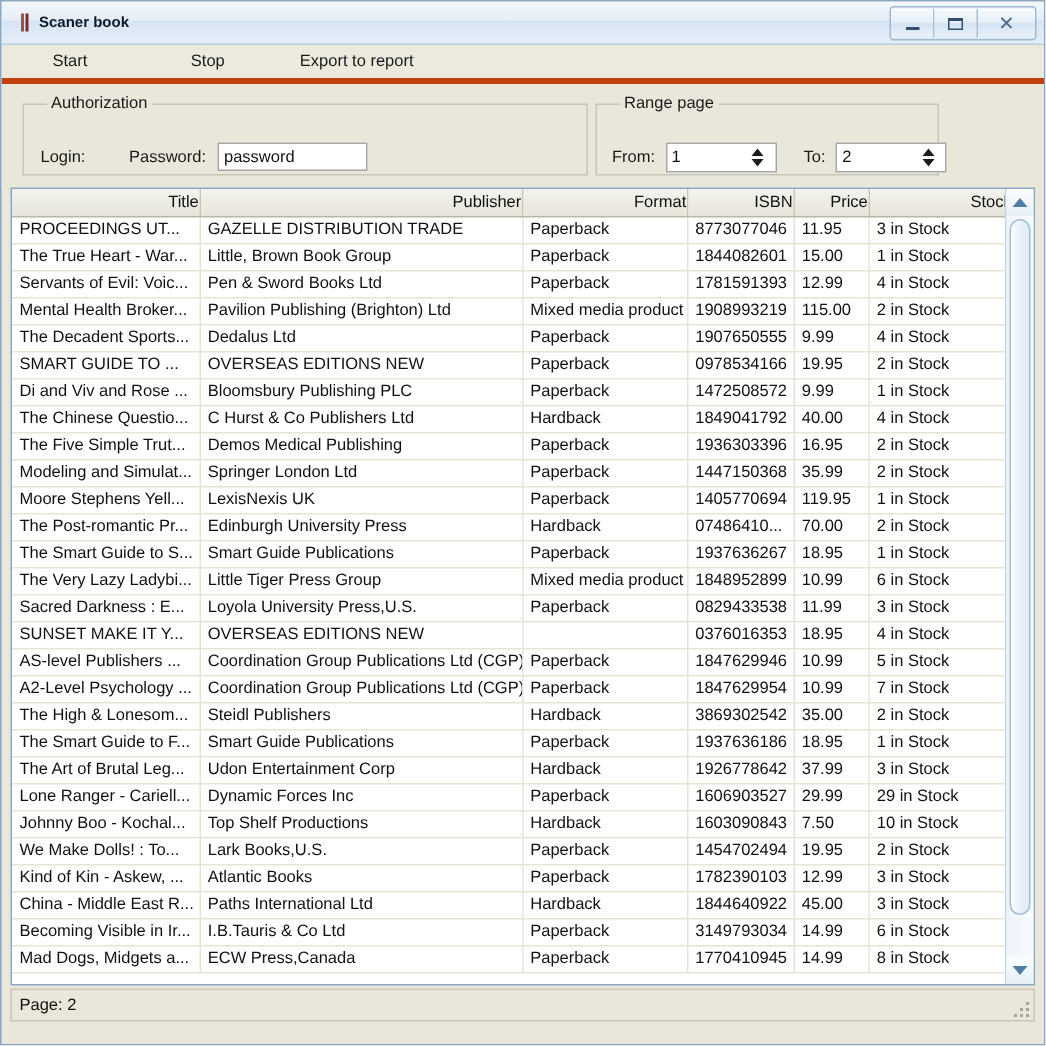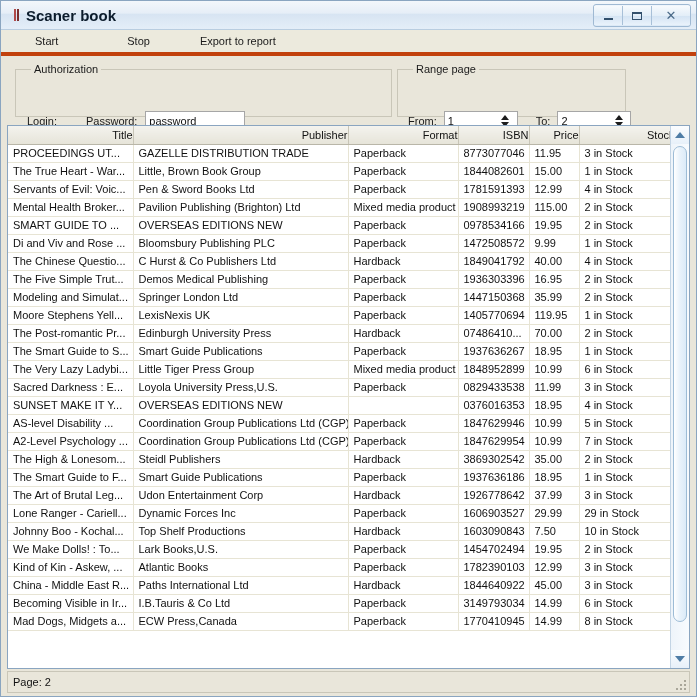--- a/index.html
+++ b/index.html
@@ -56,21 +56,21 @@
     width: 2px;
     height: 12px;
     background: #b04a4a;
   }
   .title-icon::after {
     left: 10px;
     background: #7a2f2f;
   }
   .title-text {
     font-family: "Liberation Sans", sans-serif;
-    font-size: 15px;
+    font-size: 10px;
     font-weight: bold;
     color: #0b1b2b;
     letter-spacing: 0px;
     white-space: nowrap;
     text-align: right;
   }
   .winbtns {
     position: absolute;
     right: 5px;
     top: 3px;
@@ -168,21 +168,21 @@
   }
   #group-range {
     left: 396px;
     top: 7px;
     width: 229px;
     height: 54px;
   }
   .field-row {
     position: absolute;
     left: 0;
-    top: 36px;
+    top: 20px;
     width: 100%;
     display: flex;
     align-items: center;
     box-sizing: border-box;
   }
   .fl {
     font-size: 11px;
     color: #1a1a1a;
     white-space: nowrap;
   }
@@ -343,21 +343,21 @@
   
   .statusbar {
     flex: 0 0 22px;
     height: 22px;
     background: #e9e6da;
     border-top: 1px solid #c9c6b8;
     display: flex;
     align-items: center;
     position: relative;
     box-sizing: border-box;
-    margin: 2px 6px 3px 6px;
+    margin: 2px 6px 15px 6px;
     border: 1px solid #c9c6b8;
   }
   .status-text {
     font-size: 11px;
     color: #111;
     margin-left: 5px;
   }
   .grip {
     position: absolute;
     right: 3px;
@@ -481,20 +481,28 @@
             </tr>
             <tr>
               <td>Mental Health Broker...</td>
               <td>Pavilion Publishing (Brighton) Ltd</td>
               <td>Mixed media product</td>
               <td>1908993219</td>
               <td>115.00</td>
               <td>2 in Stock</td>
             </tr>
             <tr>
+              <td>The Decadent Sports...</td>
+              <td>Dedalus Ltd</td>
+              <td>Paperback</td>
+              <td>1907650555</td>
+              <td>9.99</td>
+              <td>4 in Stock</td>
+            </tr>
+            <tr>
               <td>SMART GUIDE TO ...</td>
               <td>OVERSEAS EDITIONS NEW</td>
               <td>Paperback</td>
               <td>0978534166</td>
               <td>19.95</td>
               <td>2 in Stock</td>
             </tr>
             <tr>
               <td>Di and Viv and Rose ...</td>
               <td>Bloomsbury Publishing PLC</td>
@@ -569,21 +577,21 @@
             </tr>
             <tr>
               <td>SUNSET MAKE IT Y...</td>
               <td>OVERSEAS EDITIONS NEW</td>
               <td></td>
               <td>0376016353</td>
               <td>18.95</td>
               <td>4 in Stock</td>
             </tr>
             <tr>
-              <td>AS-level Disability ...</td>
+              <td>AS-level Publishers ...</td>
               <td>Coordination Group Publications Ltd (CGP)</td>
               <td>Paperback</td>
               <td>1847629946</td>
               <td>10.99</td>
               <td>5 in Stock</td>
             </tr>
             <tr>
               <td>A2-Level Psychology ...</td>
               <td>Coordination Group Publications Ltd (CGP)</td>
               <td>Paperback</td>

